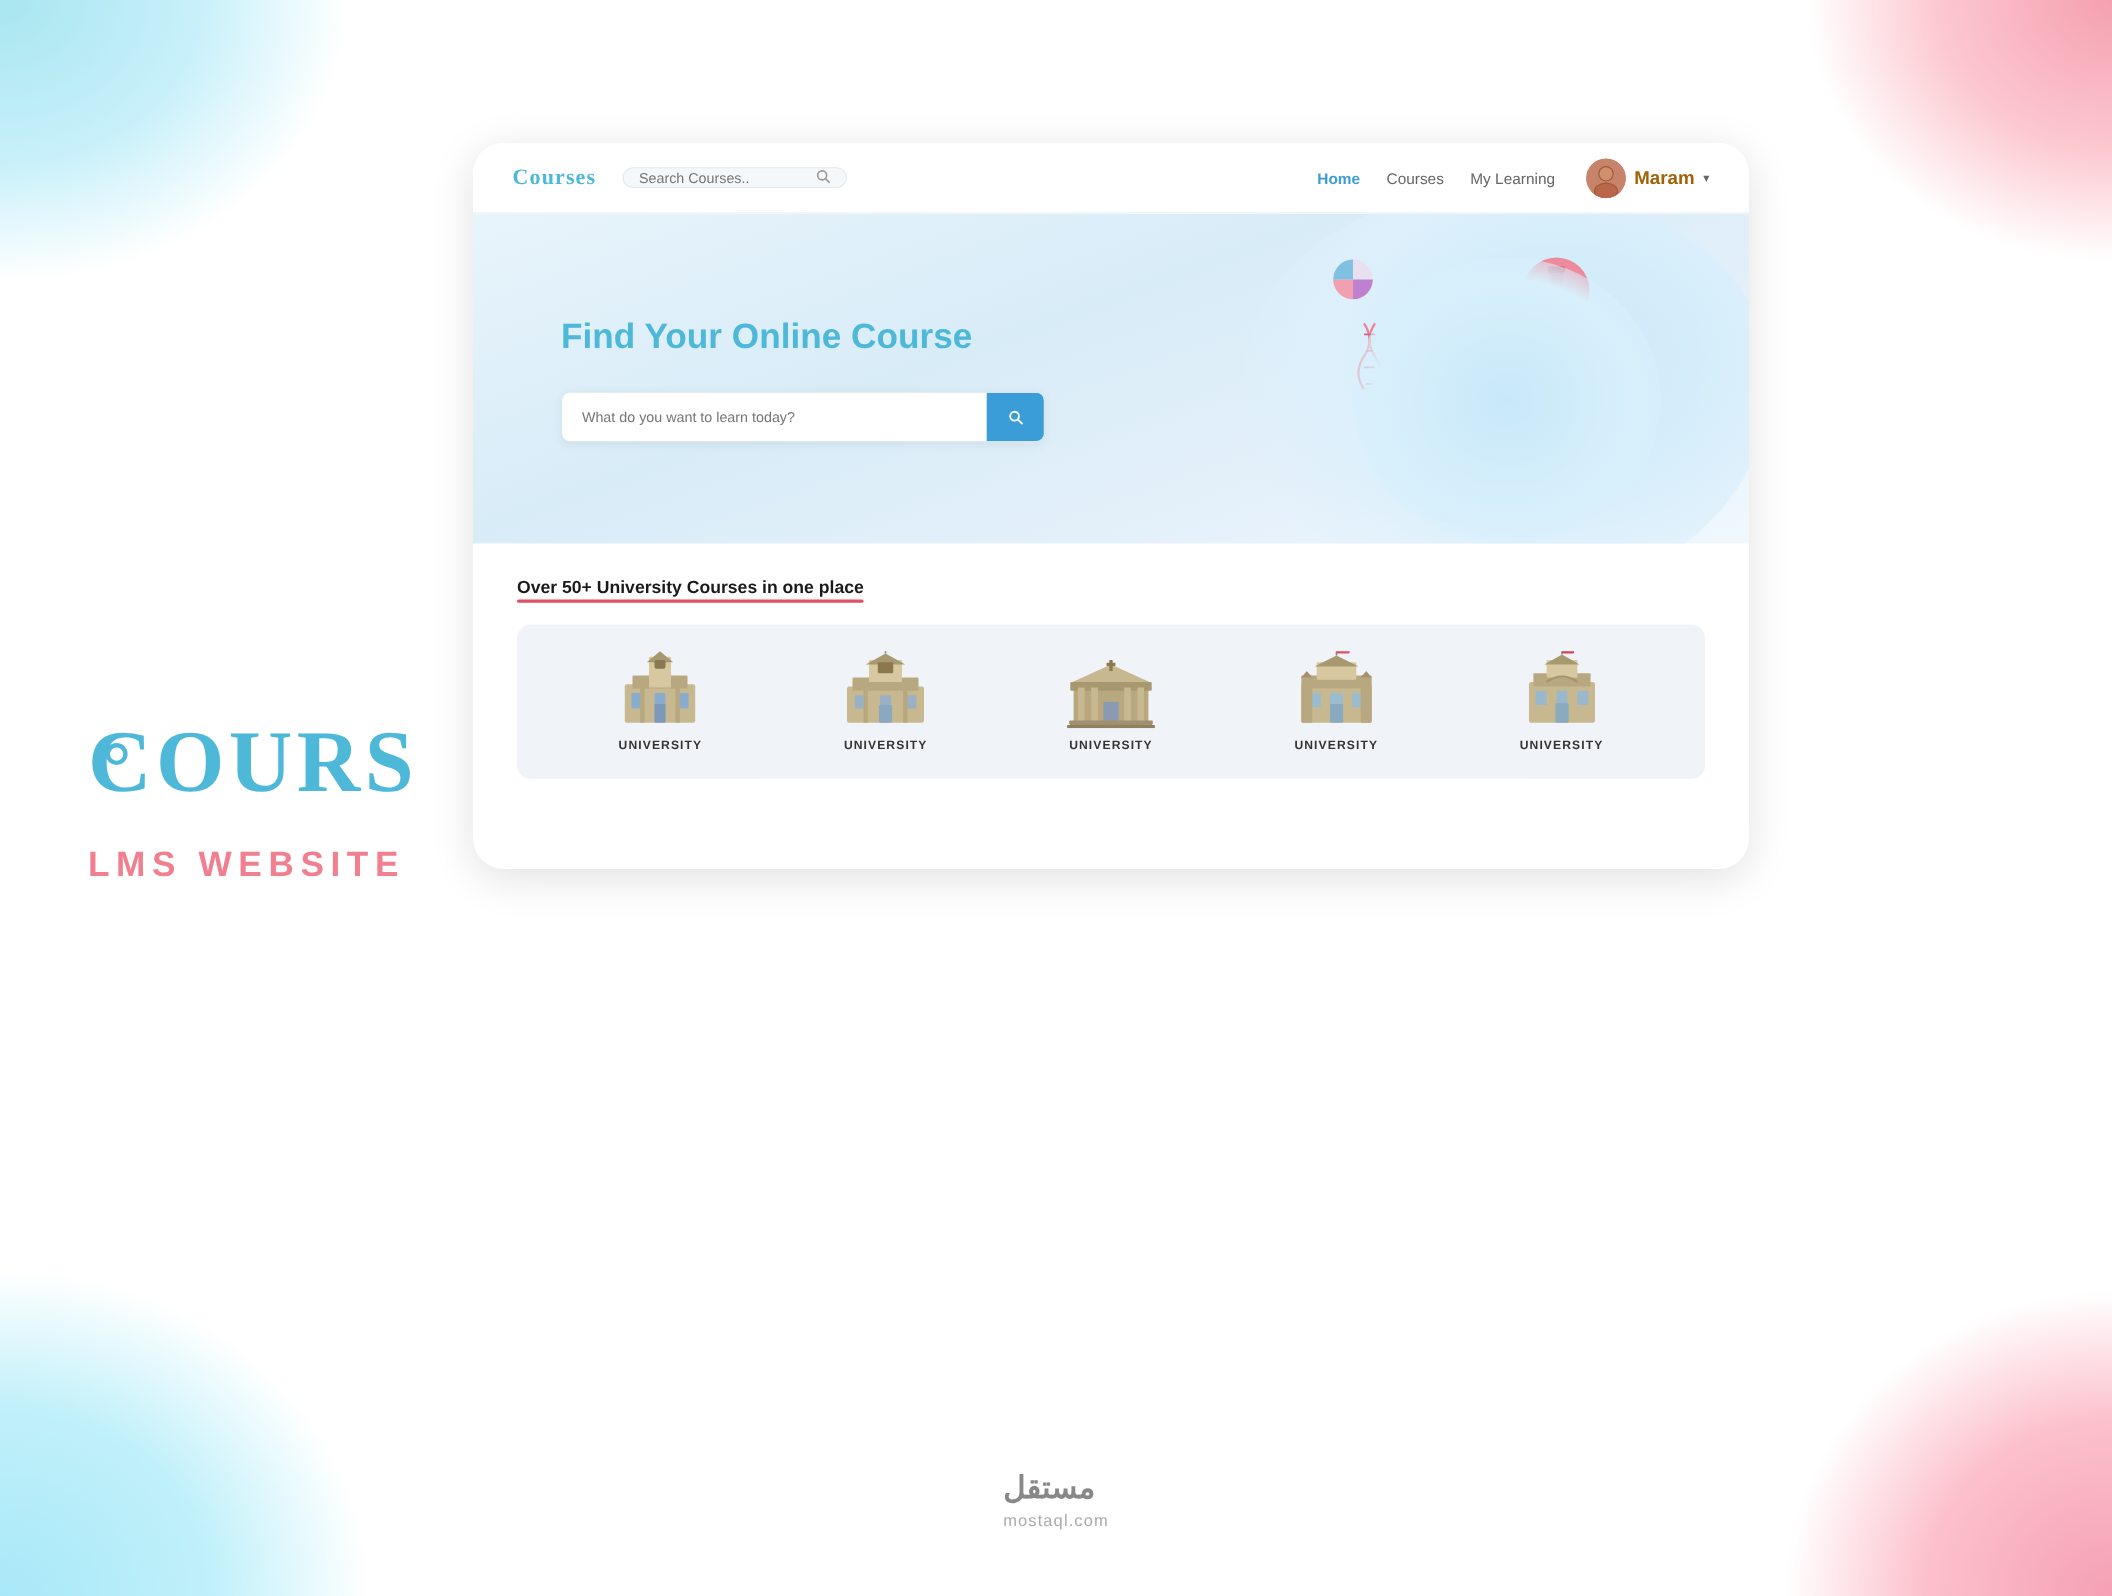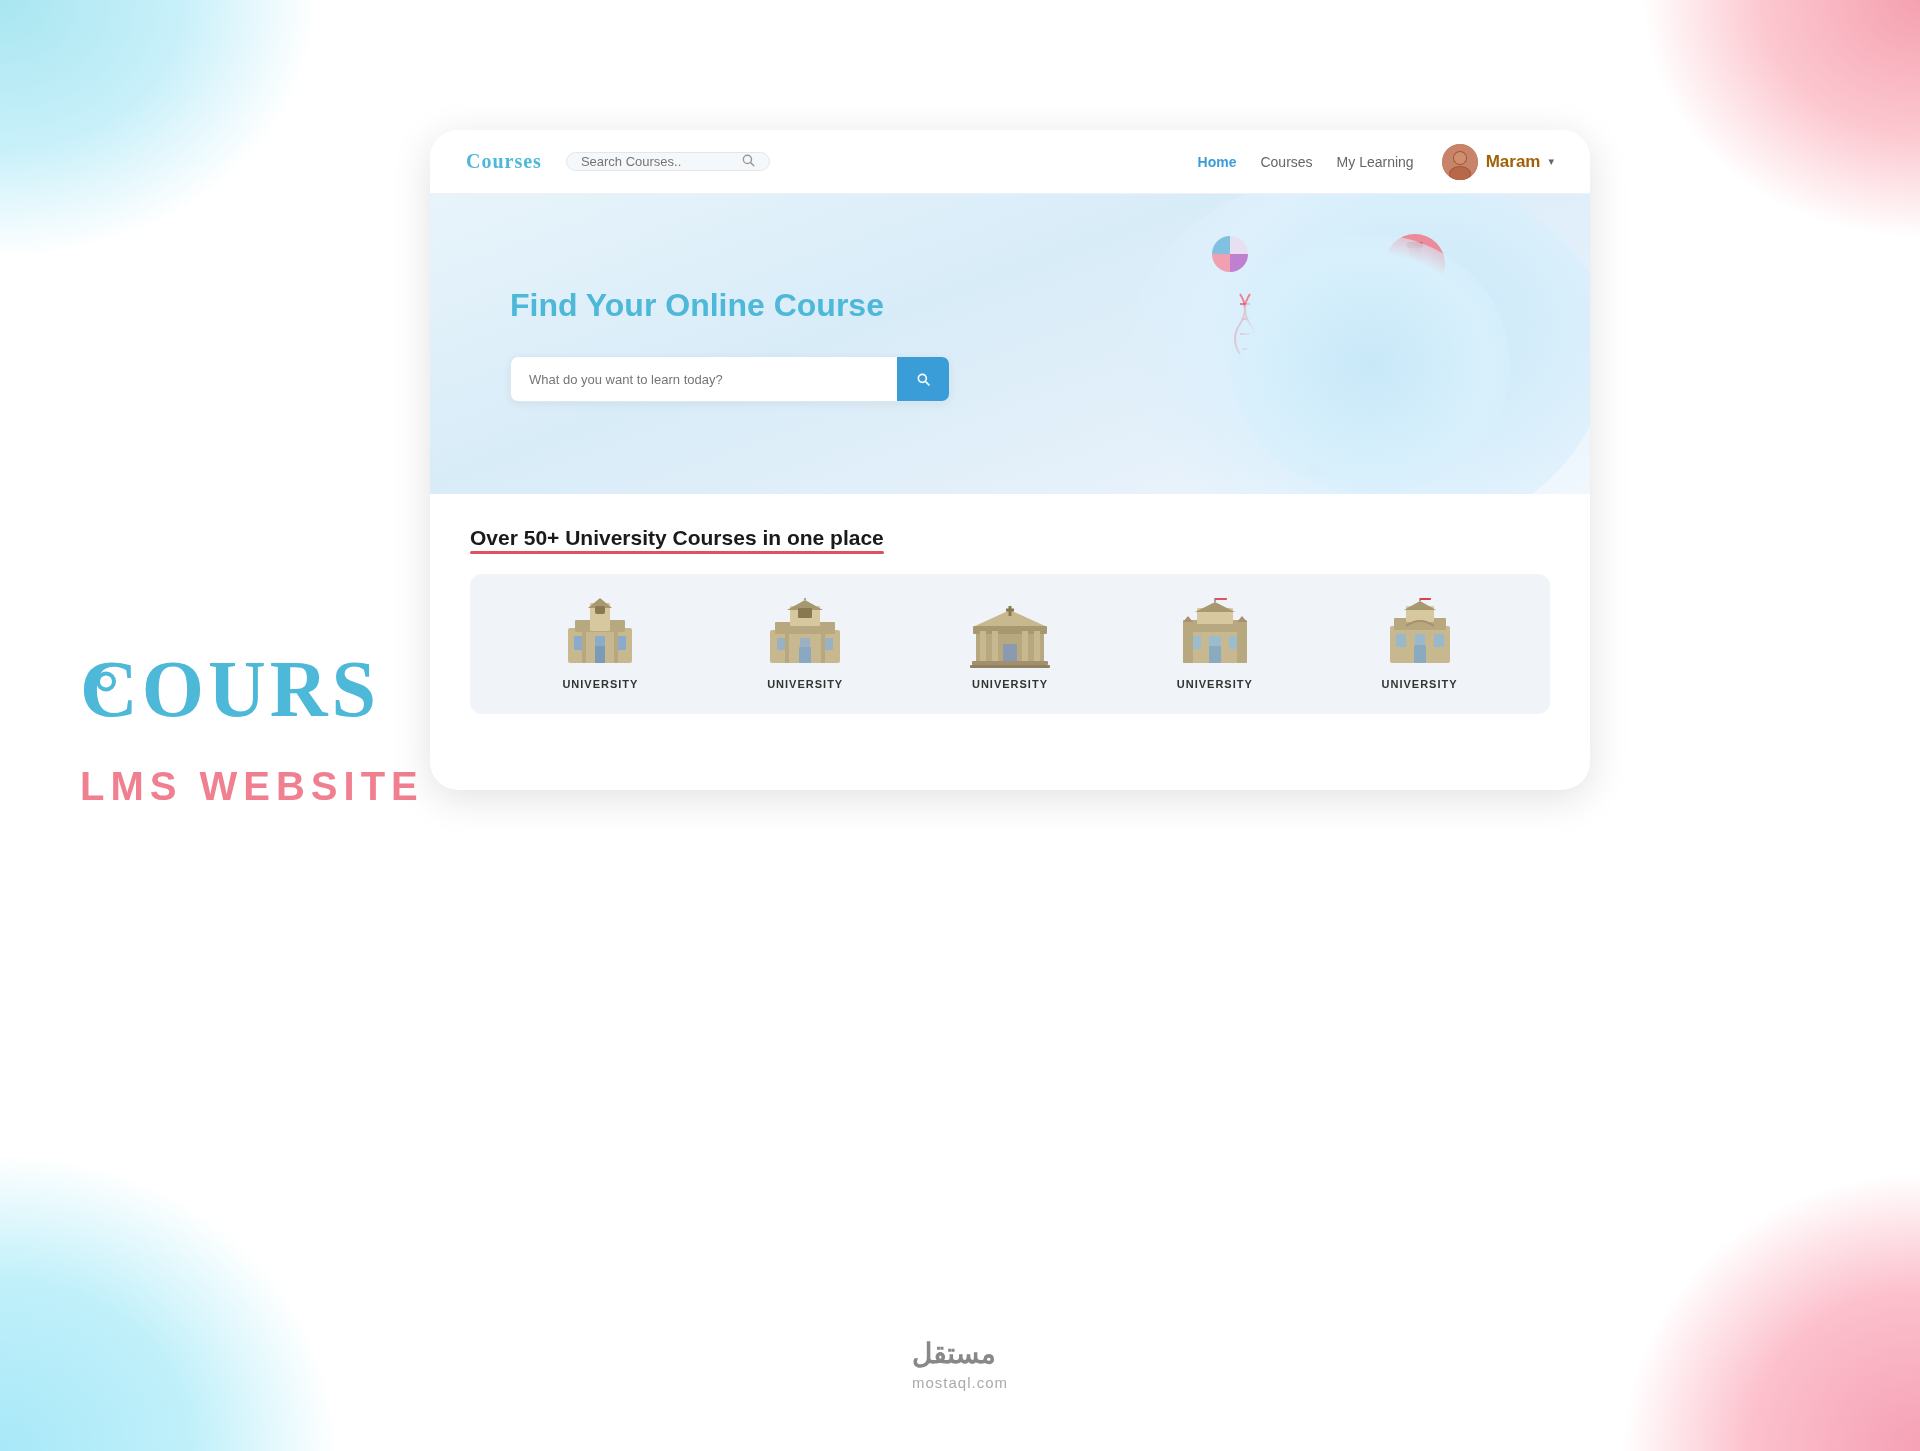--- a/index.html
+++ b/index.html
@@ -60,21 +60,21 @@
     .brand-logo-large {
       font-size: 72px;
       font-weight: 900;
       letter-spacing: 4px;
       color: #4db8d8;
       font-family: 'Georgia', serif;
       line-height: 1;
       position: relative;
     }
     .lms-label {
-      font-size: 40px;
+      font-size: 32px;
       font-weight: 800;
       color: #f08090;
       letter-spacing: 6px;
       margin-top: 18px;
     }
 
     
     .main-card {
       position: absolute;
       left: 430px;
@@ -260,21 +260,21 @@
       top: 30px;
       left: 20px;
     }
 
     
     .section-universities {
       padding: 32px 40px 28px;
       background: #ffffff;
     }
     .section-title {
-      font-size: 21px;
+      font-size: 16px;
       font-weight: 800;
       color: #1a1a1a;
       margin-bottom: 4px;
       text-decoration: underline;
     }
     .section-title-underline {
       display: inline-block;
       position: relative;
     }
     .section-title-underline::after {

